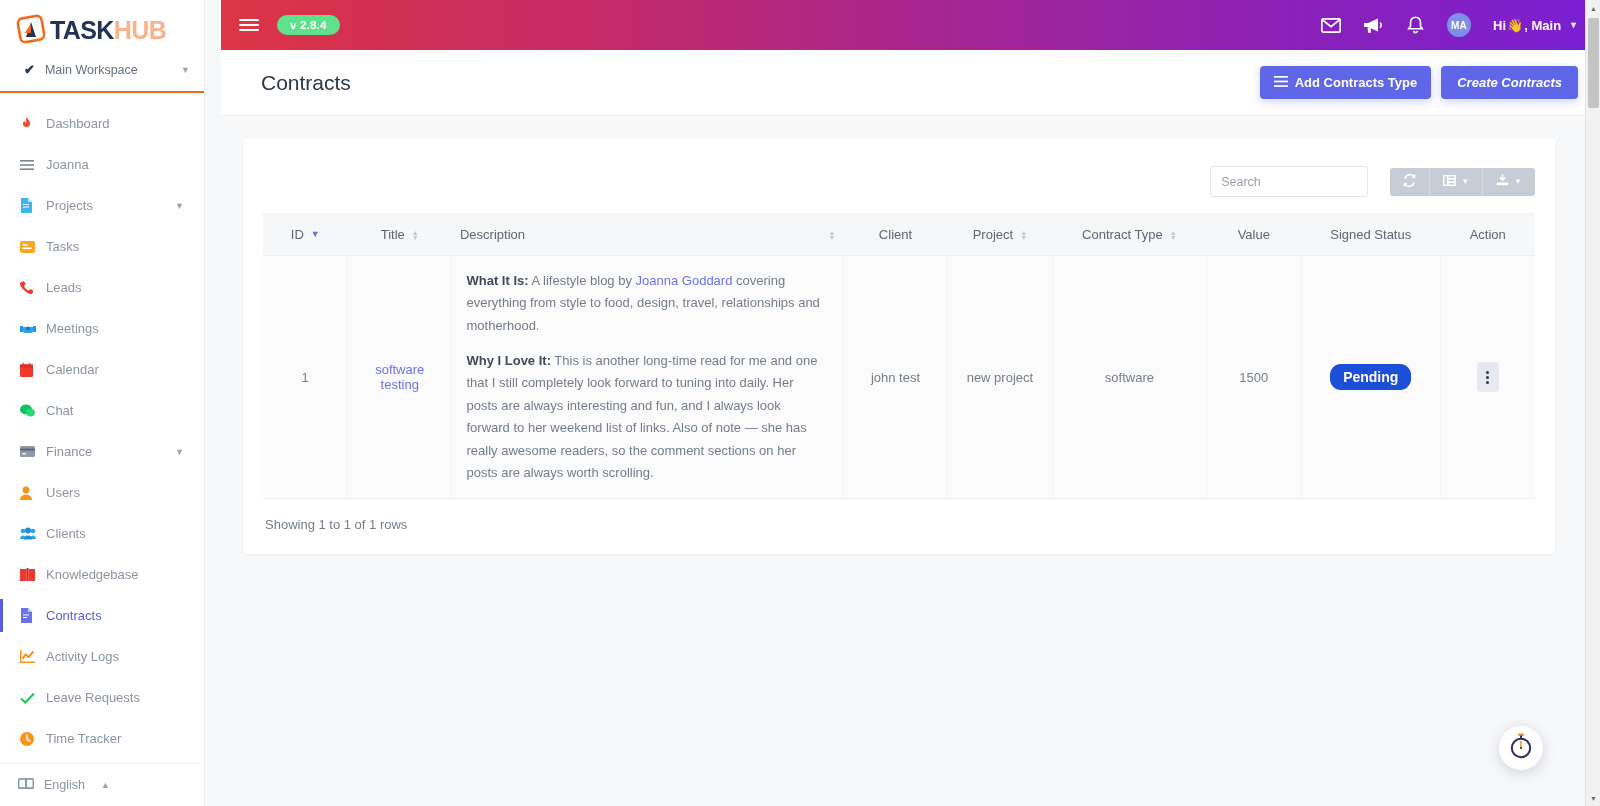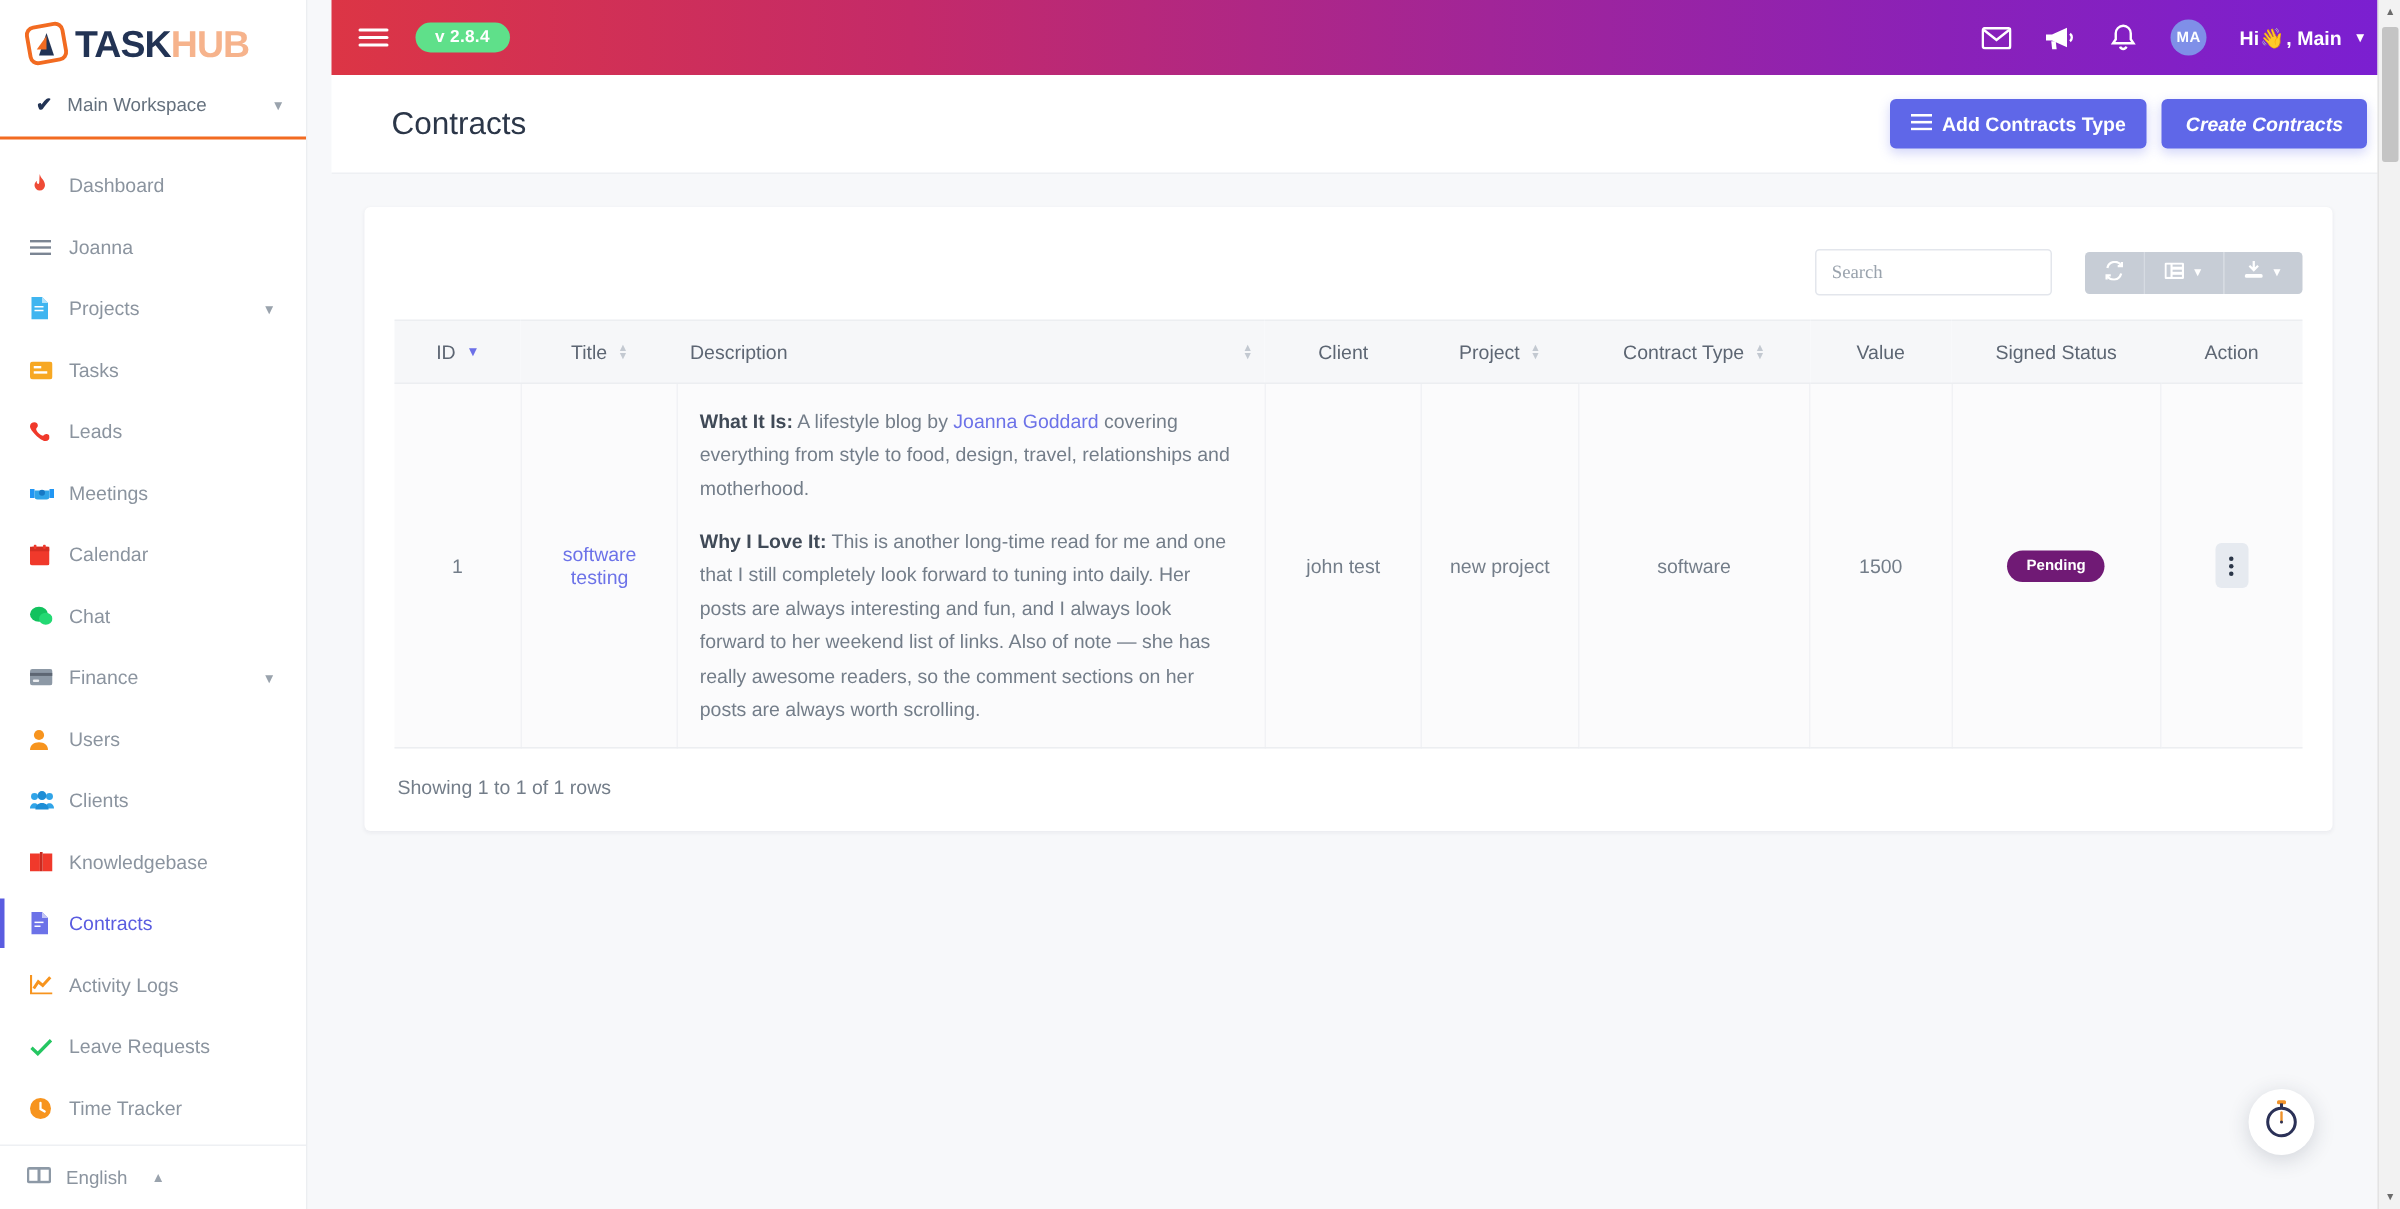--- a/index.html
+++ b/index.html
@@ -121,21 +121,21 @@
   .card {
     background: #fff; border-radius: 4px;
     box-shadow: 0 1px 3px rgba(30,40,60,.06);
     padding: 18px 20px 22px 20px;
   }
 
   .table-toolbar { display: flex; align-items: center; justify-content: flex-end; padding: 10px 0 16px 0; }
   .search-input {
     width: 158px; height: 31px; border: 1px solid #e3e6ec; border-radius: 3px;
     padding: 0 10px; font-size: 12.5px; color: #5c6674; outline: none;
-    font-family: Liberation Serif, serif; background: #fff;
+    font-family: Liberation Sans, sans-serif; background: #fff;
   }
   .search-input::placeholder { color: #9aa3ad; }
   .tool-group { display: flex; margin-left: 22px; }
   .tool-btn {
     background: #c7cdd6; color: #fff; border: none;
     height: 28px; padding: 0 13px; font-size: 12px; cursor: pointer;
     display: flex; align-items: center; gap: 5px;
     border-right: 1px solid #d6dbe2;
   }
   .tool-btn:first-child { border-radius: 3px 0 0 3px; }
@@ -160,22 +160,22 @@
     border-bottom: 1px solid #eceef1; border-right: 1px solid #f1f2f5;
     background: #fbfbfc;
   }
   tbody td:last-child { border-right: none; }
   td.desc { text-align: left; line-height: 1.72; padding: 14px 20px 14px 14px; }
   td.desc p { margin-bottom: 13px; }
   td.desc p:last-child { margin-bottom: 0; }
   td.desc b { color: #404a57; }
   .lnk { color: #6c72e8; text-decoration: none; cursor: pointer; }
   .badge-pending {
-    display: inline-block; background: #701a75; color: #fff;
-    font-size: 10px; font-weight: bold; padding: 5px 13px; border-radius: 11px;
+    display: inline-block; background: #1d4ed8; color: #fff;
+    font-size: 14px; font-weight: bold; padding: 5px 13px; border-radius: 11px;
   }
   .action-btn {
     width: 22px; height: 30px; background: #e6eaf0; border: none; border-radius: 4px;
     display: inline-flex; flex-direction: column; align-items: center; justify-content: center;
     gap: 2px; cursor: pointer;
   }
   .action-btn i { width: 3px; height: 3px; background: #2b3648; border-radius: 50%; display: block; }
 
   .rows-info { font-size: 13px; color: #737d89; padding: 18px 2px 0 2px; }
 

